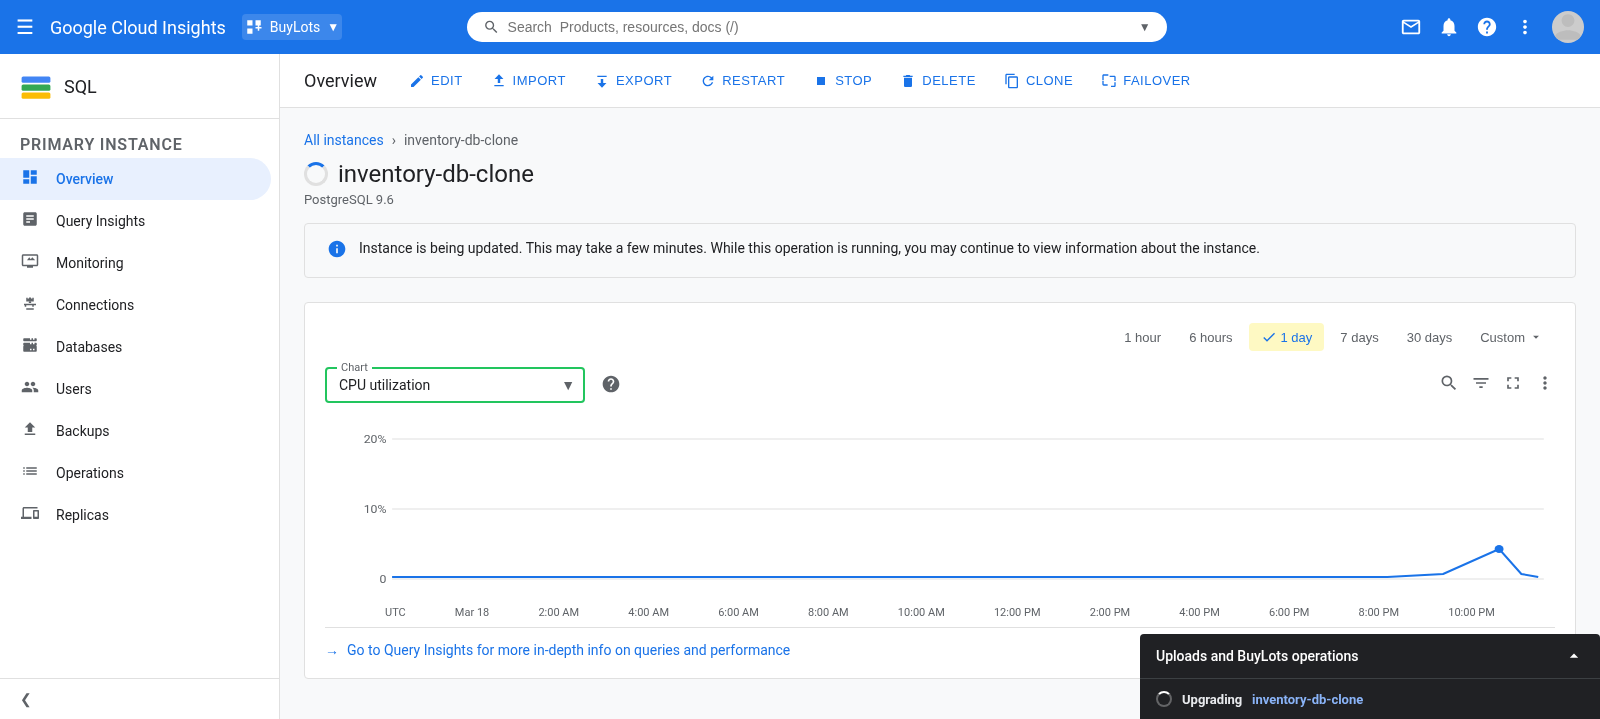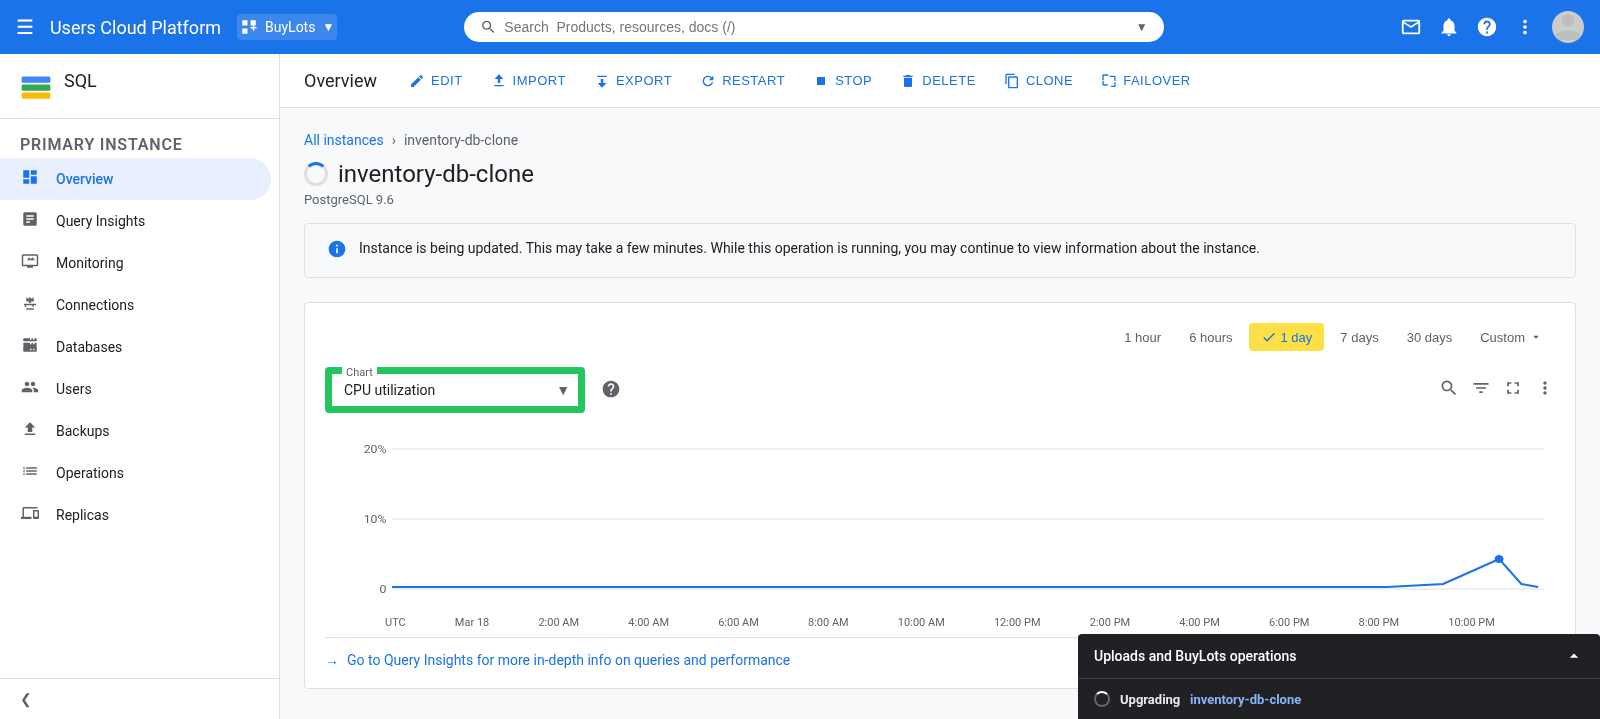--- a/index.html
+++ b/index.html
@@ -48,21 +48,21 @@
     .sidebar {
       width: 280px;
       min-width: 280px;
       background: white;
       border-right: 1px solid #e0e0e0;
       display: flex; flex-direction: column;
       overflow-y: auto;
       position: relative;
     }
     .sidebar-product {
-      display: flex; gap: 12px;
+      display: flex; align-items: center; gap: 12px;
       padding: 16px 20px;
       border-bottom: 1px solid #e0e0e0;
     }
     .sql-icon {
       width: 32px; height: 32px;
       display: flex; align-items: center; justify-content: center;
     }
     .sql-icon svg { width: 32px; height: 32px; }
     .sidebar-product-name { font-size: 18px; font-weight: 400; color: #202124; }
     .sidebar-section-label {
@@ -161,35 +161,35 @@
     
     .time-range { display: flex; align-items: center; justify-content: flex-end; gap: 4px; margin-bottom: 16px; }
     .time-btn {
       padding: 6px 12px;
       border: none; background: none;
       font-size: 13px; color: #5f6368;
       cursor: pointer; border-radius: 4px;
       font-weight: 400;
     }
     .time-btn.active {
-      background: #fde047;
+      background: #fef9c3;
       color: #1a73e8;
       display: flex; align-items: center; gap: 4px;
     }
     .time-btn-custom {
       display: flex; align-items: center; gap: 4px;
       padding: 6px 12px; border: none; background: none;
       font-size: 13px; color: #5f6368; cursor: pointer; border-radius: 4px;
     }
 
     
     .chart-dropdown-row { display: flex; align-items: center; justify-content: space-between; margin-bottom: 16px; }
     .chart-select-wrapper {
       position: relative;
-      border: 7px solid #22c55e;
+      border: 2px solid #22c55e;
       border-radius: 4px;
       padding: 8px 36px 8px 12px;
       font-size: 14px;
       color: #202124;
       background: white;
       cursor: pointer;
       min-width: 260px;
     }
     .chart-select-label { font-size: 11px; color: #5f6368; position: absolute; top: -8px; left: 10px; background: white; padding: 0 4px; }
     .chart-select-arrow { position: absolute; right: 8px; top: 50%; transform: translateY(-50%); color: #5f6368; }
@@ -211,21 +211,21 @@
       font-size: 14px; color: #1a73e8;
       cursor: pointer;
     }
     .arrow-right { color: #1a73e8; }
 
     
     .bottom-panel {
       position: fixed;
       bottom: 0;
       right: 0;
-      width: 522px;
+      width: 460px;
       background: #202124;
       color: white;
       border-radius: 4px 4px 0 0;
       z-index: 200;
     }
     .bottom-panel-header {
       display: flex; align-items: center; justify-content: space-between;
       padding: 12px 16px;
       cursor: pointer;
     }
@@ -240,21 +240,21 @@
       flex-shrink: 0;
     }
     .upgrading-text { font-size: 13px; color: #e8eaed; font-weight: bold; }
     .upgrading-link { color: #8ab4f8; text-decoration: none; cursor: pointer; }
   </style>
 </head>
 <body>
 
 <div class="top-header">
   <span class="hamburger-icon">☰</span>
-  <span class="brand-name">Users Cloud Platform</span>
+  <span class="brand-name">Google Cloud Insights</span>
   <div class="project-selector">
     <svg width="18" height="18" viewBox="0 0 24 24" fill="white">
         <path d="M3 3h7v7H3zm11 0h7v7h-7zM3 14h7v7H3zm14 3v-3h-3v-2h3v-3h2v3h3v2h-3v3z"></path>
       </svg>
     <span>BuyLots</span>
     <span style="color:white;font-size:12px;">▼</span>
   </div>
   <div class="search-bar">
     <svg width="18" height="18" viewBox="0 0 24 24" fill="#5f6368">
         <path d="M15.5 14h-.79l-.28-.27A6.5 6.5 0 0 0 16 9.5 6.5 6.5 0 1 0 9.5 16c1.61 0 3.09-.59 4.23-1.57l.27.28v.79l5 4.99L20.49 19zm-6 0C7.01 14 5 11.99 5 9.5S7.01 5 9.5 5 14 7.01 14 9.5 11.99 14 9.5 14"></path>

